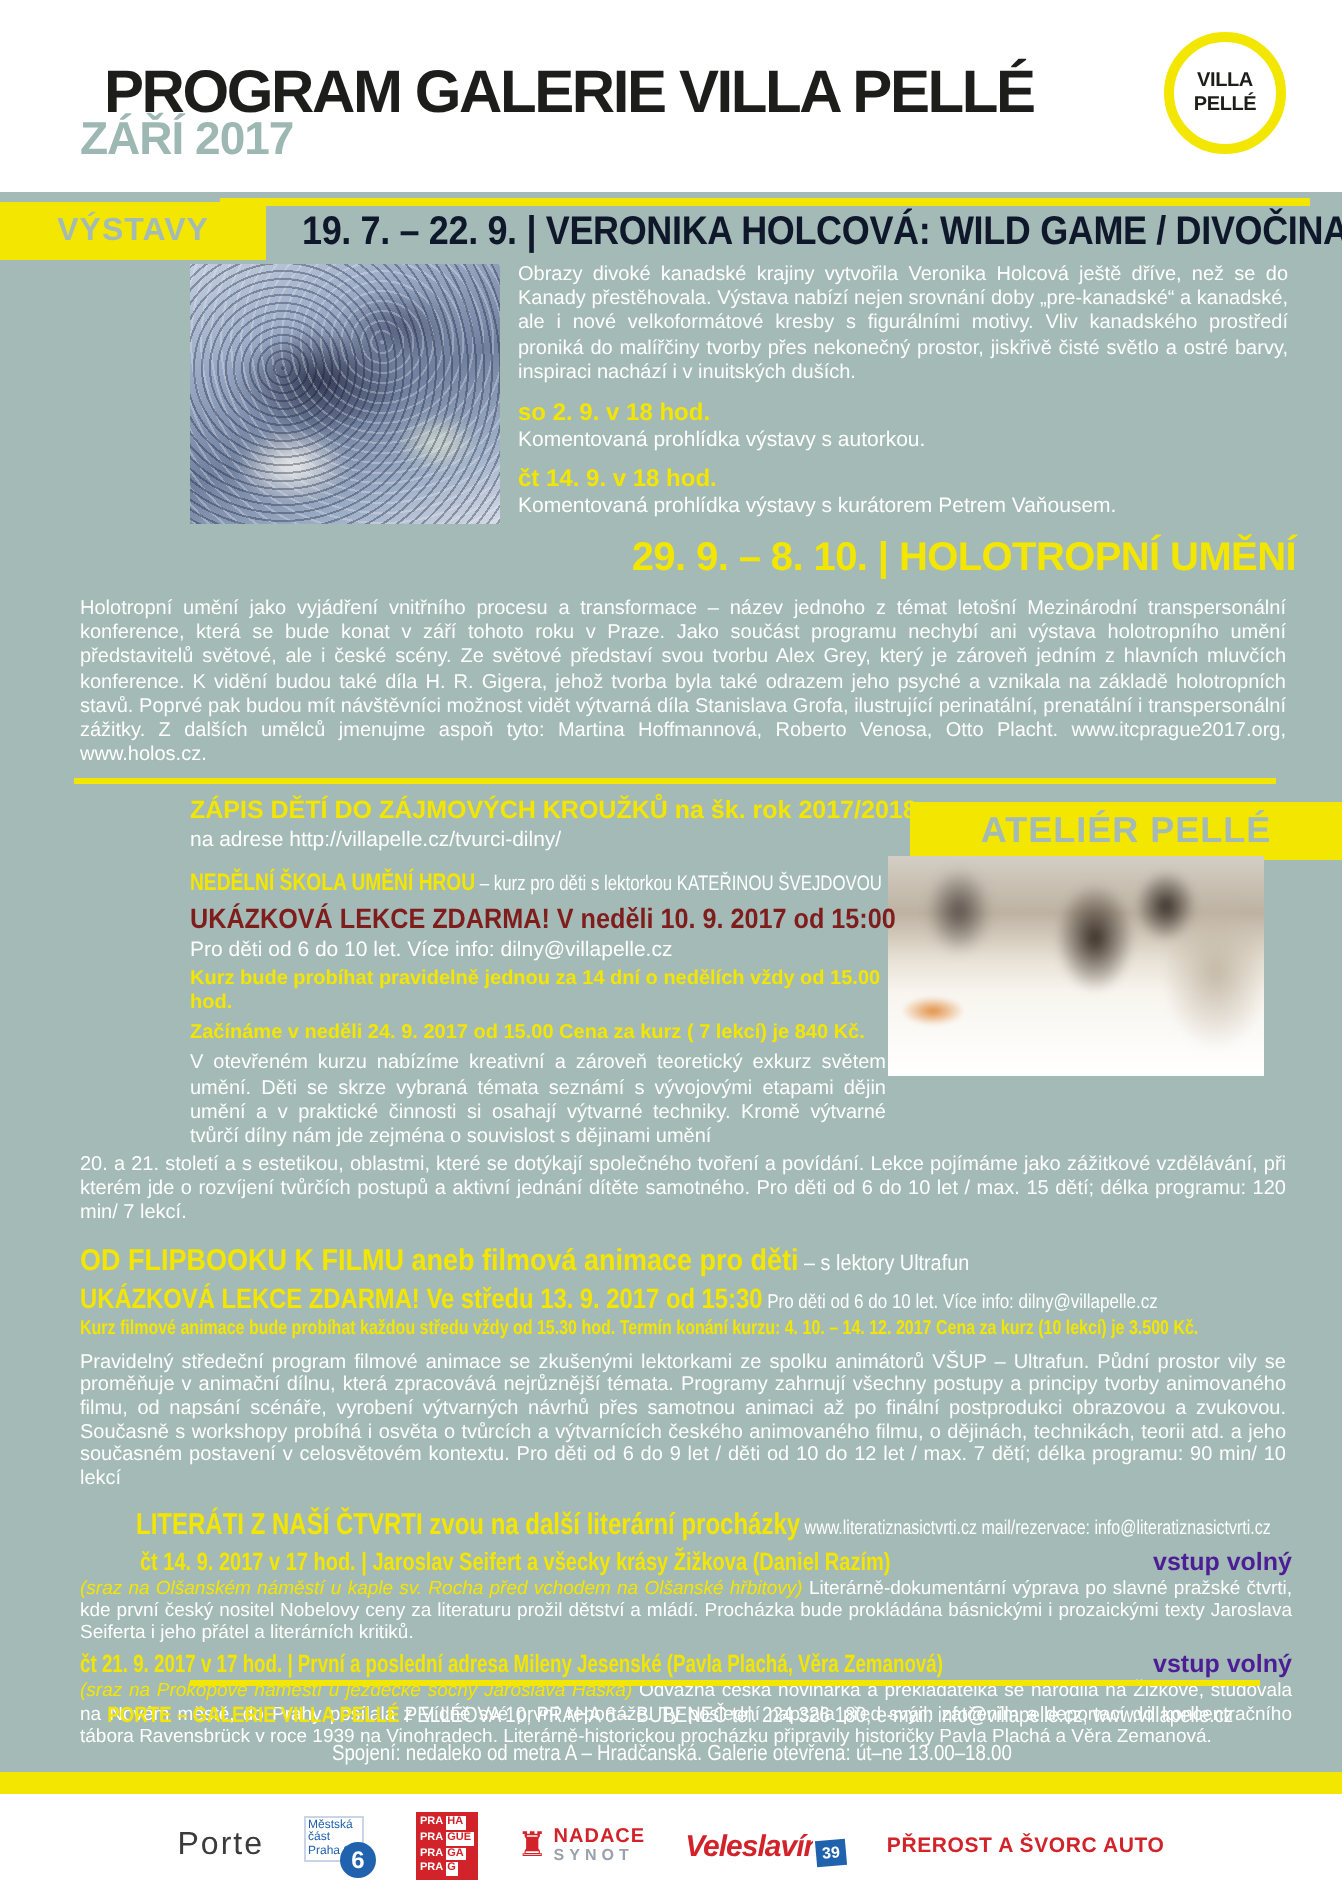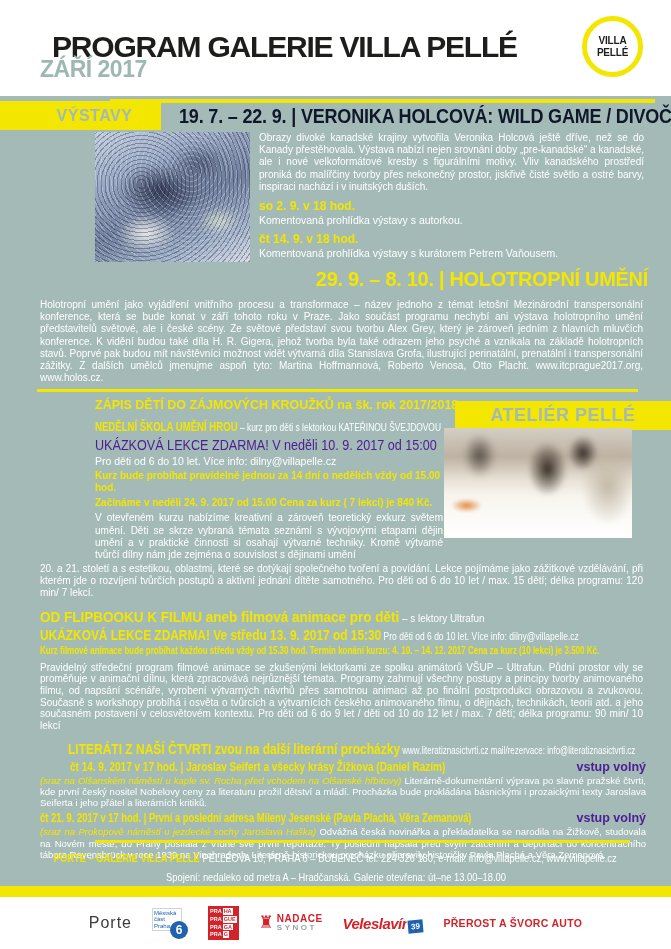--- a/index.html
+++ b/index.html
@@ -19,21 +19,21 @@
     display:flex; flex-direction:column; align-items:center; justify-content:center;
     font-size:10px; font-weight:bold; color:#1d1d1b; line-height:1.15; letter-spacing:-0.2px;
   }
   
   .teal { position:absolute; top:96px; left:0; width:671px; height:790px; background:#a3bab6; overflow:hidden; }
   .head-rule { position:absolute; top:3px; left:110px; right:16px; height:4px; background:#f3e600; }
   .vystavy-head { position:relative; display:flex; align-items:flex-start; padding-top:5px; }
   .vystavy-label {
     width:133px; height:29px; background:#f3e600; color:#a3bab6;
     font-size:16px; font-weight:bold; letter-spacing:0.5px;
-    display:flex; align-items:center; justify-content:center; flex:none;padding-left:28px;
+    display:flex; align-items:center; justify-content:center; flex:none;
   }
   .ex1-heading { margin:4px 0 0 18px; font-size:20px; font-weight:bold; color:#0f172a; letter-spacing:-0.2px; }
   .ex1-row { display:flex; margin:2px 0 0 95px; }
   .artwork { position:relative; width:155px; height:130px; flex:none; overflow:hidden;
     background:linear-gradient(155deg,#c3cfdf 0%,#9aaac6 28%,#70809f 55%,#9fb0c9 80%,#d5dbe6 100%); }
   .a-dark { position:absolute; left:4%; top:16%; width:76%; height:58%;
     background:radial-gradient(closest-side, rgba(28,33,58,0.8), rgba(28,33,58,0) 72%); filter:blur(3px); }
   .a-dark2 { position:absolute; left:40%; top:2%; width:55%; height:45%;
     background:radial-gradient(closest-side, rgba(52,60,92,0.65), rgba(52,60,92,0) 70%); filter:blur(4px); }
   .a-light { position:absolute; left:8%; bottom:2%; width:50%; height:40%;
@@ -71,21 +71,21 @@
   .ph-orange { position:absolute; left:2%; bottom:22%; width:20%; height:16%;
     background:radial-gradient(closest-side, rgba(224,130,48,0.9), rgba(224,130,48,0) 85%); filter:blur(1px); }
   .zapis { margin:6px 0 0 95px; }
   .zapis-title { color:#f3e600; font-size:12.5px; font-weight:bold; }
   .zapis-sub { margin-top:2px; color:#ffffff; font-size:10.5px; }
   .nedelni { margin:8px 0 0 95px; width:348px; }
   .n-title { font-size:12px; }
   .yb { color:#f3e600; font-weight:bold; }
   .wt { color:#ffffff; font-weight:normal; }
   .n-title .wt { font-size:10.5px; }
-  .n-lekce { margin-top:3px; color:#4c1d95; font-size:14px; font-weight:normal; }
+  .n-lekce { margin-top:3px; color:#7f1d1d; font-size:14px; font-weight:bold; }
   .n-info { margin-top:2px; color:#ffffff; font-size:10.5px; }
   .n-note { margin-top:3px; color:#f3e600; font-size:10px; font-weight:bold; line-height:1.2; }
   .n-body { margin-top:3px; }
   .wide-body { margin:2px 28px 0 40px; }
   .flip { margin:8px 28px 0 40px; }
   .f-title { font-size:15px; }
   .f-title .wt { font-size:11px; }
   .f-lekce { margin-top:2px; font-size:14px; }
   .f-lekce .wt { font-size:10px; }
   .f-note { margin-top:2px; color:#f3e600; font-size:10px; font-weight:bold; }
@@ -187,20 +187,21 @@
       <div class="photo">
         <div class="ph-f2"></div>
         <div class="ph-f1"></div>
         <div class="ph-f4"></div>
         <div class="ph-f3"></div>
         <div class="ph-orange"></div>
       </div>
 
       <div class="zapis">
         <div class="zapis-title">ZÁPIS DĚTÍ DO ZÁJMOVÝCH KROUŽKŮ na šk. rok 2017/2018</div>
+        <div class="zapis-sub">na adrese http://villapelle.cz/tvurci-dilny/</div>
       </div>
 
       <div class="nedelni">
         <div class="n-title"><span class="sx80"><span class="yb">NEDĚLNÍ ŠKOLA UMĚNÍ HROU</span><span class="wt"> – kurz pro děti s lektorkou KATEŘINOU ŠVEJDOVOU</span></span></div>
         <div class="n-lekce"><span class="sx90">UKÁZKOVÁ LEKCE ZDARMA! V neděli 10. 9. 2017 od 15:00</span></div>
         <div class="n-info">Pro děti od 6 do 10 let.  Více info: dilny@villapelle.cz</div>
         <div class="n-note">Kurz bude probíhat pravidelně jednou za 14 dní o nedělích vždy od 15.00 hod.</div>
         <div class="n-note">Začínáme v neděli 24. 9. 2017 od 15.00 Cena za kurz ( 7 lekcí) je 840 Kč.</div>
         <p class="body just n-body">V otevřeném kurzu nabízíme kreativní a zároveň teoretický exkurz světem umění. Děti se skrze vybraná témata seznámí s vývojovými etapami dějin umění a v praktické činnosti si osahají výtvarné techniky. Kromě výtvarné tvůrčí dílny nám jde zejména o souvislost s dějinami umění</p>
       </div>

